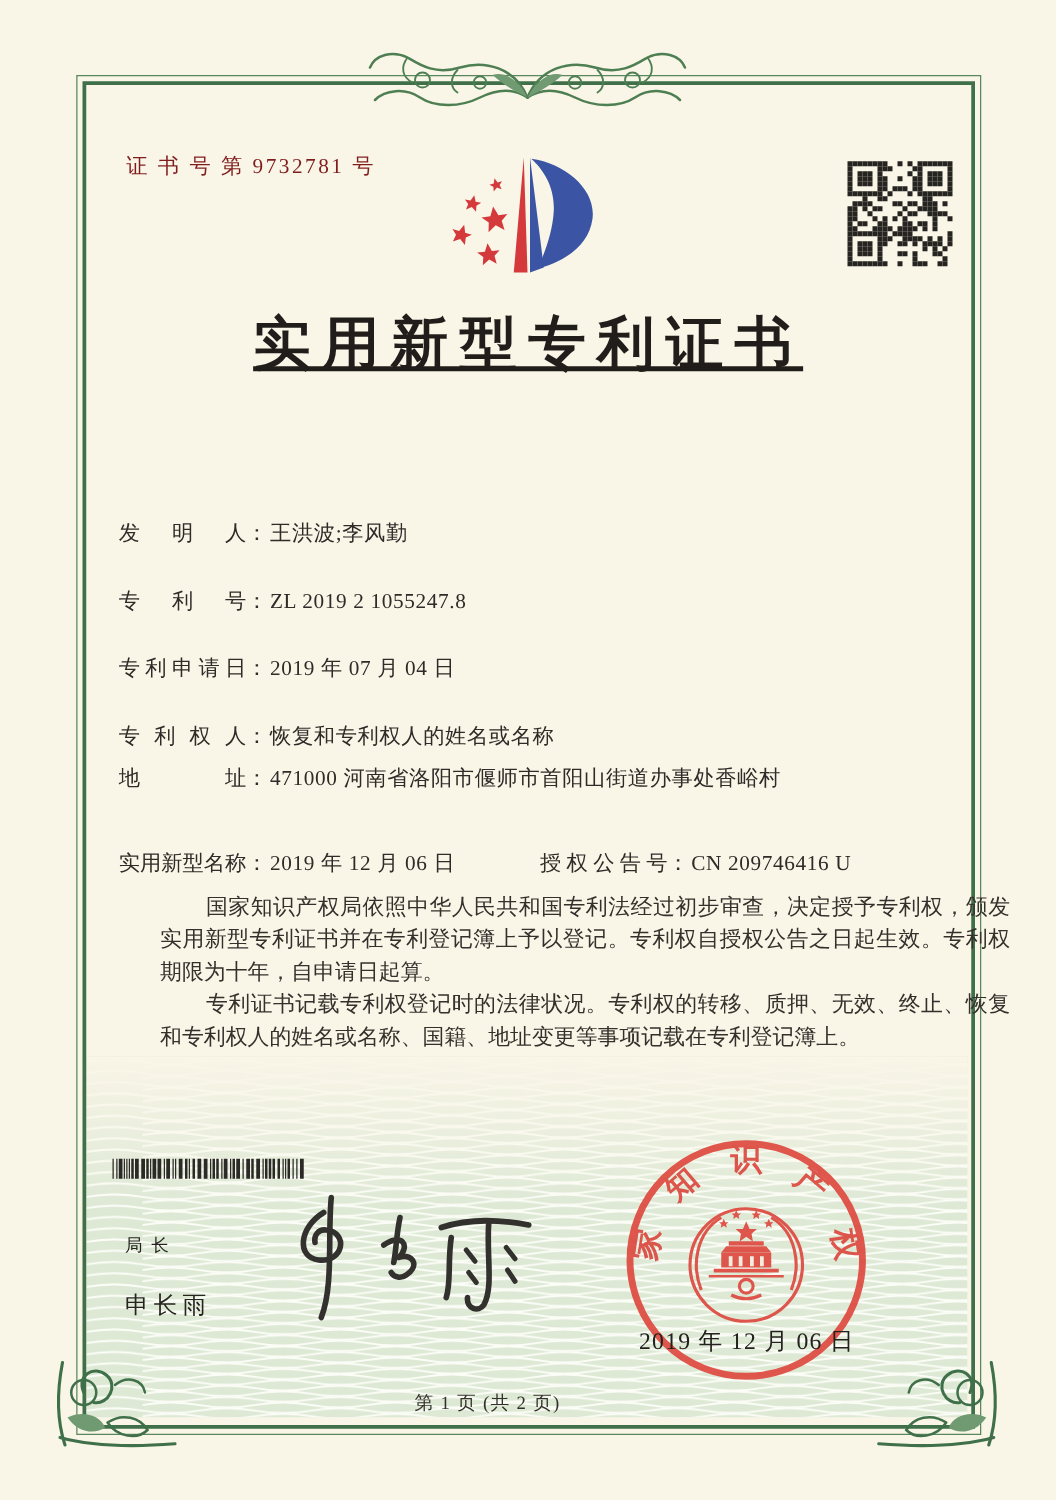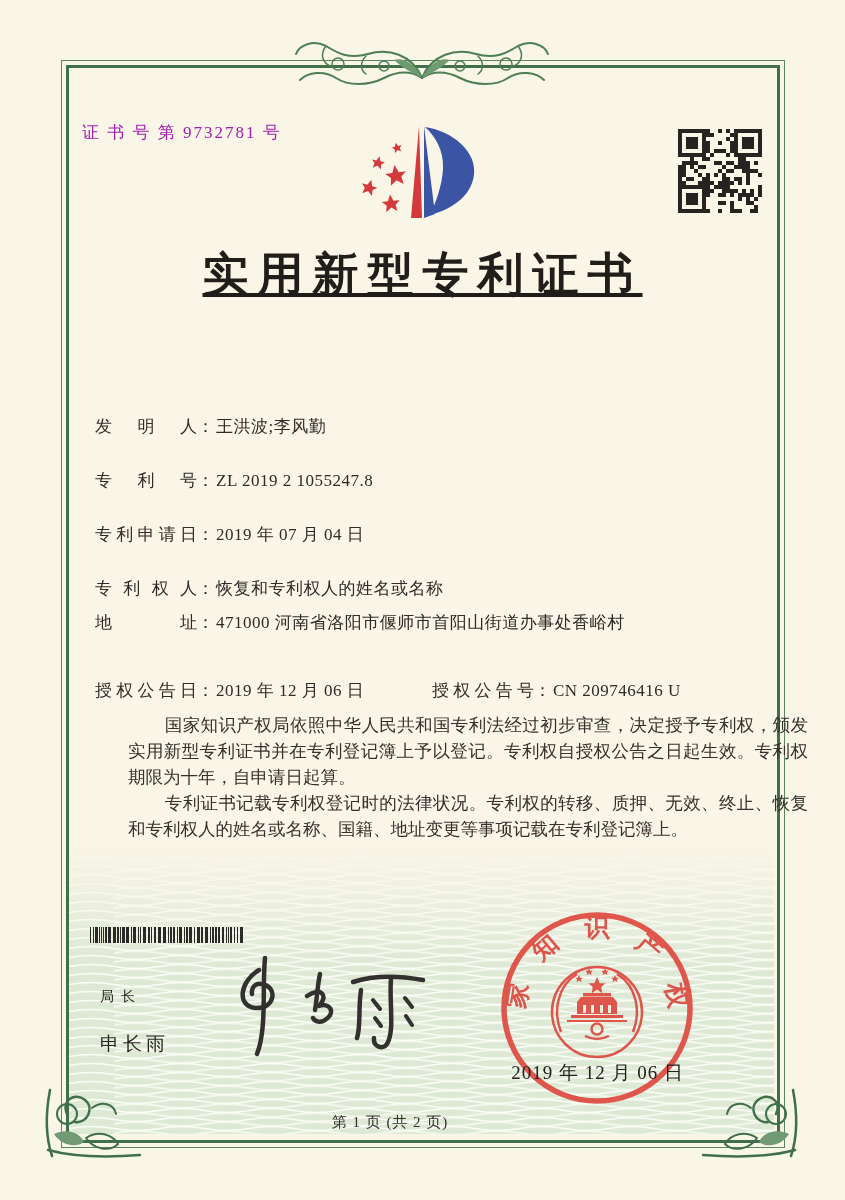--- a/index.html
+++ b/index.html
@@ -6,21 +6,21 @@
   .page{
     position:relative;width:845px;height:1200px;margin:0 auto;
     background:#f9f5e7;overflow:hidden;
     font-family:"Liberation Serif","DejaVu Serif",serif;color:#2e2b28;
   }
   .abs{position:absolute;}
   
   .frame-outer{left:61px;top:60px;width:722px;height:1086px;border:1px solid #5a875e;}
   .frame-inner{left:66px;top:65px;width:708px;height:1072px;border:3px solid #3f7049;}
   
-  .cert-no{left:82px;top:121px;font-size:17px;letter-spacing:2px;color:#a21caf;}
+  .cert-no{left:101px;top:121px;font-size:17px;letter-spacing:2px;color:#7f1d1d;}
   
   .title{left:0;top:244px;width:845px;text-align:center;font-size:46px;font-weight:700;
          letter-spacing:9px;color:#201d1a;text-decoration:underline;}
   
   .row{position:absolute;left:95px;width:680px;height:22px;font-size:17px;white-space:nowrap;}
   .flabel{display:inline-block;width:102px;text-align:justify;text-align-last:justify;vertical-align:top;}
   .colon{display:inline-block;width:17px;}
   .fvalue{margin-left:2px;letter-spacing:0.5px;}
   
   .body-text{left:95px;top:712px;width:680px;font-size:17.5px;line-height:26px;
@@ -586,21 +586,21 @@
   </div>
   <div class="row" style="top:577px">
     <span class="flabel">专利权人</span><span class="colon">：</span><span class="fvalue">恢复和专利权人的姓名或名称</span>
   </div>
   <div class="row" style="top:611px">
     <span class="flabel">地址</span><span class="colon">：</span><span class="fvalue">471000 河南省洛阳市偃师市首阳山街道办事处香峪村</span>
   </div>
 
   <div class="row" style="top:679px">
     <span>
-      <span class="flabel">授权公告日</span><span class="colon">：</span><span class="fvalue">2019 年 12 月 06 日</span>
+      <span class="flabel">实用新型名称</span><span class="colon">：</span><span class="fvalue">2019 年 12 月 06 日</span>
     </span>
     <span style="position:absolute;left:337px">
       <span class="flabel">授权公告号</span><span class="colon">：</span><span class="fvalue">CN 209746416 U</span>
     </span>
   </div>
 
   <div class="abs body-text">
     <p>国家知识产权局依照中华人民共和国专利法经过初步审查，决定授予专利权，颁发实用新型专利证书并在专利登记簿上予以登记。专利权自授权公告之日起生效。专利权期限为十年，自申请日起算。</p>
     <p>专利证书记载专利权登记时的法律状况。专利权的转移、质押、无效、终止、恢复和专利权人的姓名或名称、国籍、地址变更等事项记载在专利登记簿上。</p>
   </div>

